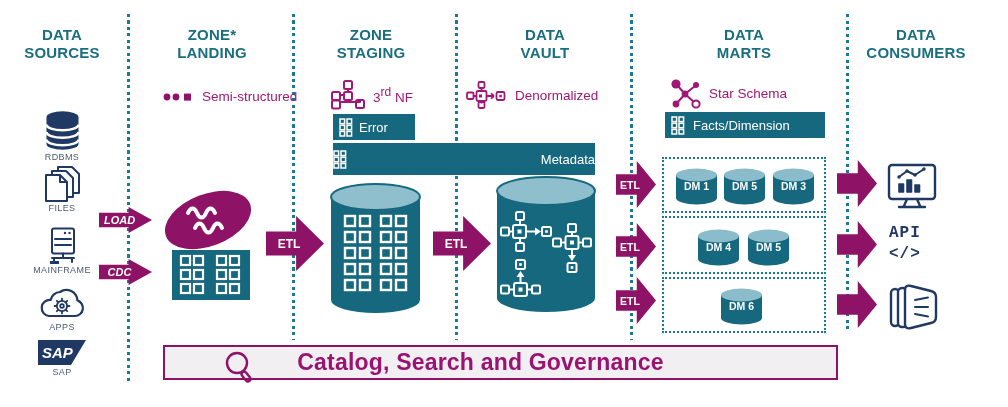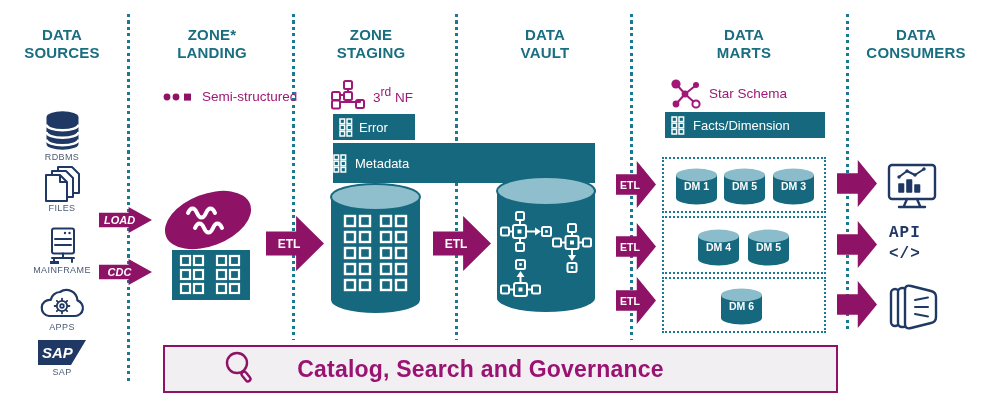--- a/index.html
+++ b/index.html
@@ -24,21 +24,21 @@
   .tag { position:absolute; color:#A01777; font-size:13.5px; }
   .tag sup { font-size:12px; }
   .bar { position:absolute; background:#16687E; color:#ffffff; display:flex;
     align-items:center; font-size:13px; }
   .bar .gicon { flex:0 0 auto; }
   .dgroup { position:absolute; border:2px dotted #1A7A93; }
   .dm { position:absolute; width:43px; height:38px; }
   .dm svg { position:absolute; inset:0; }
   .dmlabel { position:absolute; left:0; right:0; top:12px; text-align:center;
     color:#fff; font-weight:bold; font-size:10.5px; }
-  .footer { position:absolute; left:163px; top:345px; width:675px; height:48px;
+  .footer { position:absolute; left:163px; top:345px; width:675px; height:35px;
     background:#F1EFF2; border:2.5px solid #8E1266; }
   .footer-label { position:absolute; left:110px; right:150px; top:0; bottom:0;
     display:flex; align-items:center; justify-content:center;
     color:#9A1372; font-weight:bold; font-size:23px; letter-spacing:.2px; }
   .api { position:absolute; color:#1F3864; font-family:"Liberation Mono", monospace;
     font-weight:bold; font-size:16px; line-height:21px; letter-spacing:1px; }
 </style>
 </head>
 <body>
 
@@ -231,21 +231,21 @@
           <rect x="8" y="1" width="4.6" height="4.6"></rect>
         <rect x="1" y="7.2" width="4.6" height="4.6"></rect>
           <rect x="8" y="7.2" width="4.6" height="4.6"></rect>
         <rect x="1" y="13.4" width="4.6" height="4.6"></rect>
           <rect x="8" y="13.4" width="4.6" height="4.6"></rect>
       </g>
     </svg>
     <span>Error</span>
   </div>
 
-  <div class="bar" style="left:333px;top:143px;width:262px;height:40px;justify-content:flex-start;gap:8px;">
+  <div class="bar" style="left:333px;top:143px;width:262px;height:32px;justify-content:space-between;gap:8px;">
     <svg class="gicon" width="14" height="19" viewBox="0 0 14 19">
       <g fill="none" stroke="#fff" stroke-width="1.5">
         <rect x="1" y="1" width="4.6" height="4.6"></rect>
           <rect x="8" y="1" width="4.6" height="4.6"></rect>
         <rect x="1" y="7.2" width="4.6" height="4.6"></rect>
           <rect x="8" y="7.2" width="4.6" height="4.6"></rect>
         <rect x="1" y="13.4" width="4.6" height="4.6"></rect>
           <rect x="8" y="13.4" width="4.6" height="4.6"></rect>
       </g>
     </svg>
@@ -274,20 +274,36 @@
         <rect x="51" y="81" width="10" height="10"></rect>
           <rect x="66" y="81" width="10" height="10"></rect>
         <rect x="15" y="97" width="10" height="10"></rect>
           <rect x="30" y="97" width="10" height="10"></rect>
         <rect x="51" y="97" width="10" height="10"></rect>
           <rect x="66" y="97" width="10" height="10"></rect>
       </g>
     </svg>
   </div>
 
+  <div class="tag" style="left:466px;top:81px;display:flex;align-items:center;gap:8px;">
+    <svg width="41" height="28" viewBox="0 0 41 28">
+      <g fill="none" stroke="#A01777" stroke-width="1.8" stroke-linejoin="round">
+        <rect x="12.5" y="1" width="6" height="6" rx="1.2"></rect>
+        <rect x="10.5" y="10" width="10" height="10" rx="1.5"></rect>
+        <rect x="13" y="13.5" width="3" height="3" fill="#A01777" stroke="none"></rect>
+        <rect x="12.5" y="23" width="6" height="6" rx="1.2" transform="translate(0,-2)"></rect>
+        <rect x="1" y="11.5" width="6.5" height="6.5" rx="1.2"></rect>
+        <path d="M15.5,7 v3 M7.5,15 h3 M15.5,20 v2.5"></path>
+        <path d="M21,15 h7 M28,15 l-3,-2.6 M28,15 l-3,2.6"></path>
+        <rect x="30.5" y="11" width="8" height="8" rx="1.5"></rect>
+        <rect x="33.3" y="13.8" width="2.5" height="2.5" fill="#A01777" stroke="none"></rect>
+      </g>
+    </svg>
+    <span>Denormalized</span>
+  </div>
 
   <div style="position:absolute;left:496px;top:176px;">
     <svg width="100" height="138" viewBox="0 0 100 138">
       <path d="M1,15 V122 a49,14 0 0 0 98,0 V15 Z" fill="#16687E"></path>
       <ellipse cx="50" cy="15" rx="49" ry="14" fill="#8FBECD" stroke="#16687E" stroke-width="2"></ellipse>
       <g fill="none" stroke="#fff" stroke-width="2" stroke-linejoin="round">
 
         <rect x="20" y="36" width="8" height="8" rx="1.5"></rect>
         <rect x="17" y="49" width="13" height="13" rx="2"></rect>
         <rect x="21.5" y="53.5" width="4" height="4" fill="#fff" stroke="none"></rect>

